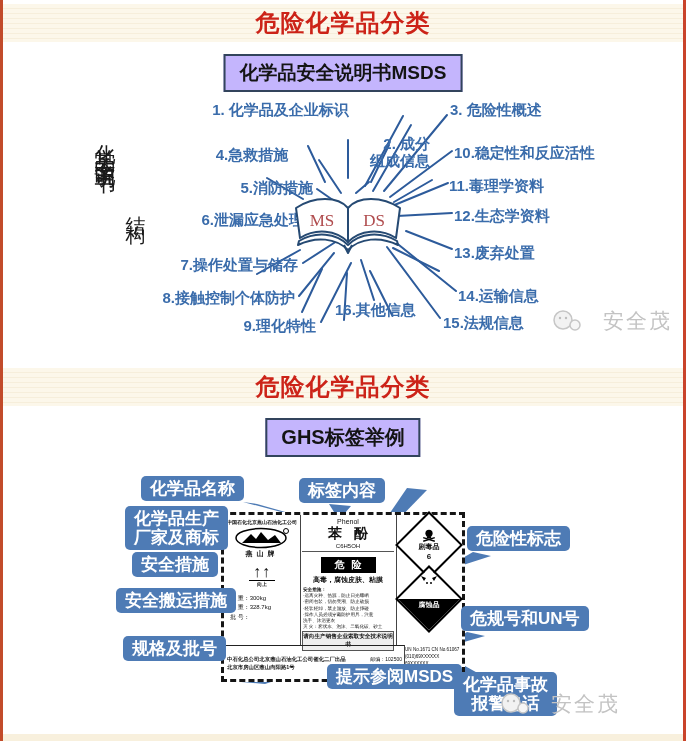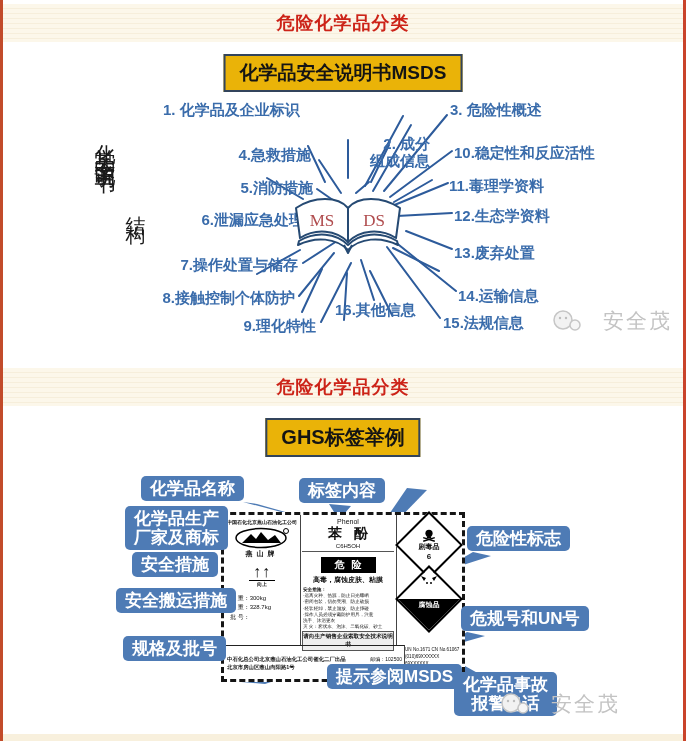--- a/index.html
+++ b/index.html
@@ -4,35 +4,35 @@
 <style>
   html,body{margin:0;padding:0;background:#fff;}
   .page{position:relative;width:686px;height:741px;overflow:hidden;background:#fff;
         border-left:3px solid #c24b2a;border-right:3px solid #c9432a;box-sizing:border-box;
         font-family:"Liberation Sans",sans-serif;color:#111;}
   .panel{position:absolute;left:0;right:0;}
   #panel1{top:0;height:366px;}
   #panel2{top:366px;height:375px;}
   .band{position:absolute;left:0;right:0;height:38px;
         background:repeating-linear-gradient(180deg,#fcf7ea 0 4px,#f6eedb 4px 5px);}
-  .band .ptitle{display:block;text-align:center;line-height:38px;font-size:18px;font-weight:bold;color:#cc2318;letter-spacing:1px;}
-  .subbox{position:absolute;left:50%;transform:translateX(-50%);border:2px solid #32445c;background:#eab308;
+  .band .ptitle{display:block;text-align:center;line-height:38px;font-size:24px;font-weight:bold;color:#cc2318;letter-spacing:1px;}
+  .subbox{position:absolute;left:50%;transform:translateX(-50%);border:2px solid #32445c;background:#c4b5fd;
           font-size:19px;font-weight:bold;color:#141414;padding:4px 14px;white-space:nowrap;}
   .pre{white-space:pre-line;}
   
   .map{position:absolute;left:0;top:92px;width:686px;height:262px;}
   .map svg.rays{position:absolute;left:0;top:0;}
   .vside{position:absolute;writing-mode:vertical-rl;text-orientation:upright;color:#1a1a1a;}
   .vmain{left:88px;top:36px;font-size:21px;letter-spacing:4px;}
   .vsub{left:120px;top:108px;font-size:20px;letter-spacing:9px;}
   .it{position:absolute;color:#3a6cab;font-weight:bold;font-size:15px;line-height:1.1;}
-  .i0{left:160px;width:235px;text-align:left;top:10px}
+  .i0{left:160px;width:235px;text-align:center;top:10px}
   .i1{left:337px;width:90px;text-align:right;top:44px}
   .i2{left:447px;top:10px}
-  .i3{left:190px;width:118px;text-align:right;top:55px}
+  .i3{left:190px;width:118px;text-align:center;top:55px}
   .i4{left:193px;width:117px;text-align:right;top:88px}
   .i5{left:148px;width:153px;text-align:right;top:120px}
   .i6{left:128px;width:167px;text-align:right;top:165px}
   .i7{left:110px;width:182px;text-align:right;top:198px}
   .i8{left:183px;width:130px;text-align:right;top:226px}
   .i9{left:451px;top:53px}
   .i10{left:446px;top:86px}
   .i11{left:451px;top:116px}
   .i12{left:451px;top:153px}
   .i13{left:455px;top:196px}

